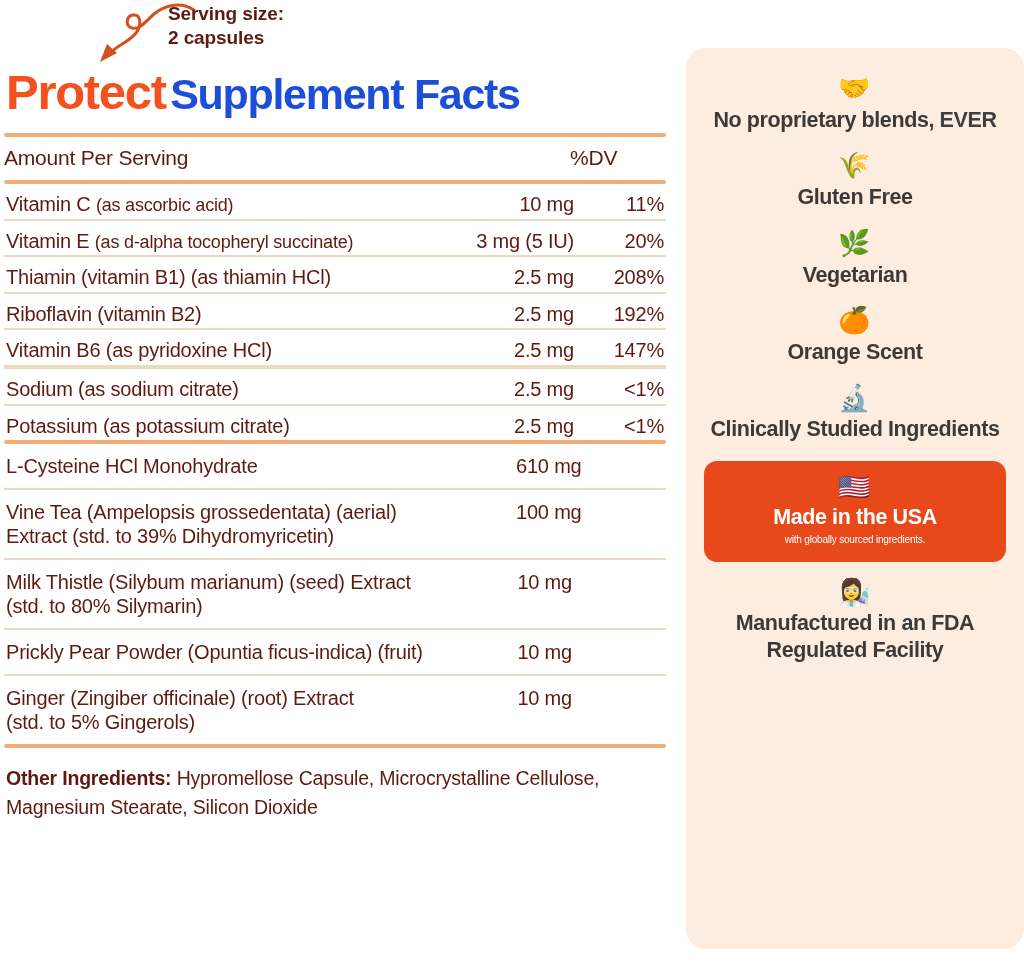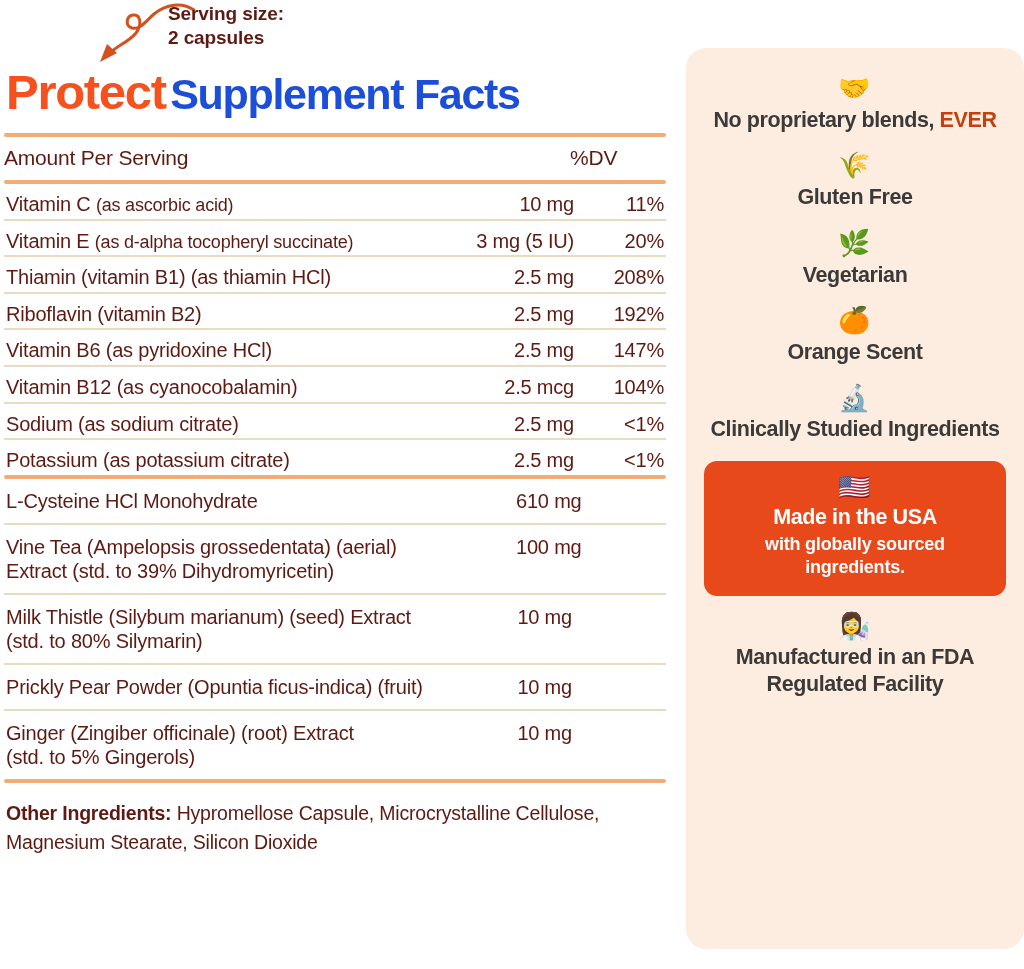--- a/index.html
+++ b/index.html
@@ -187,36 +187,36 @@
     display: block;
     margin-bottom: 4px;
   }
   .badge-label {
     font-size: 21.5px;
     font-weight: bold;
     color: #3C3A38;
     line-height: 1.25;
     letter-spacing: -0.4px;
   }
-  .badge-label .accent { color: #c2410c; }
+  .badge-label .accent { color: #404040; }
 
   
   .badge-hl {
     width: 100%;
     background: #E8491B;
     border-radius: 13px;
     padding: 12px 10px 16px 10px;
     margin-bottom: 16px;
     text-align: center;
   }
   .badge-hl .badge-icon { margin-bottom: 2px; }
   .badge-hl .badge-label { color: #ffffff; }
   .badge-hl .badge-sub {
-    font-size: 18px;
-    font-weight: bold;
+    font-size: 10px;
+    font-weight: normal;
     color: #ffffff;
     line-height: 1.3;
     letter-spacing: -0.2px;
     margin-top: 2px;
   }
 </style>
 </head>
 <body>
 
 <div class="page">
@@ -277,25 +277,20 @@
       </div>
       <div class="rule-thin"></div>
 
       <div class="row vrow">
         <div class="cell-name"><span>Vitamin B6 (as pyridoxine HCl)</span><span class="sub"></span></div>
         <div class="cell-amt">2.5 mg</div>
         <div class="cell-dv">147%</div>
       </div>
       <div class="rule-thin"></div>
 
-      <div class="row vrow">
-        <div class="cell-name"><span>Vitamin B12 (as cyanocobalamin)</span><span class="sub"></span></div>
-        <div class="cell-amt">2.5 mcg</div>
-        <div class="cell-dv">104%</div>
-      </div>
       <div class="rule-thin"></div>
 
       <div class="row vrow">
         <div class="cell-name"><span>Sodium (as sodium citrate)</span><span class="sub"></span></div>
         <div class="cell-amt">2.5 mg</div>
         <div class="cell-dv">&lt;1%</div>
       </div>
       <div class="rule-thin"></div>
 
       <div class="row vrow">

